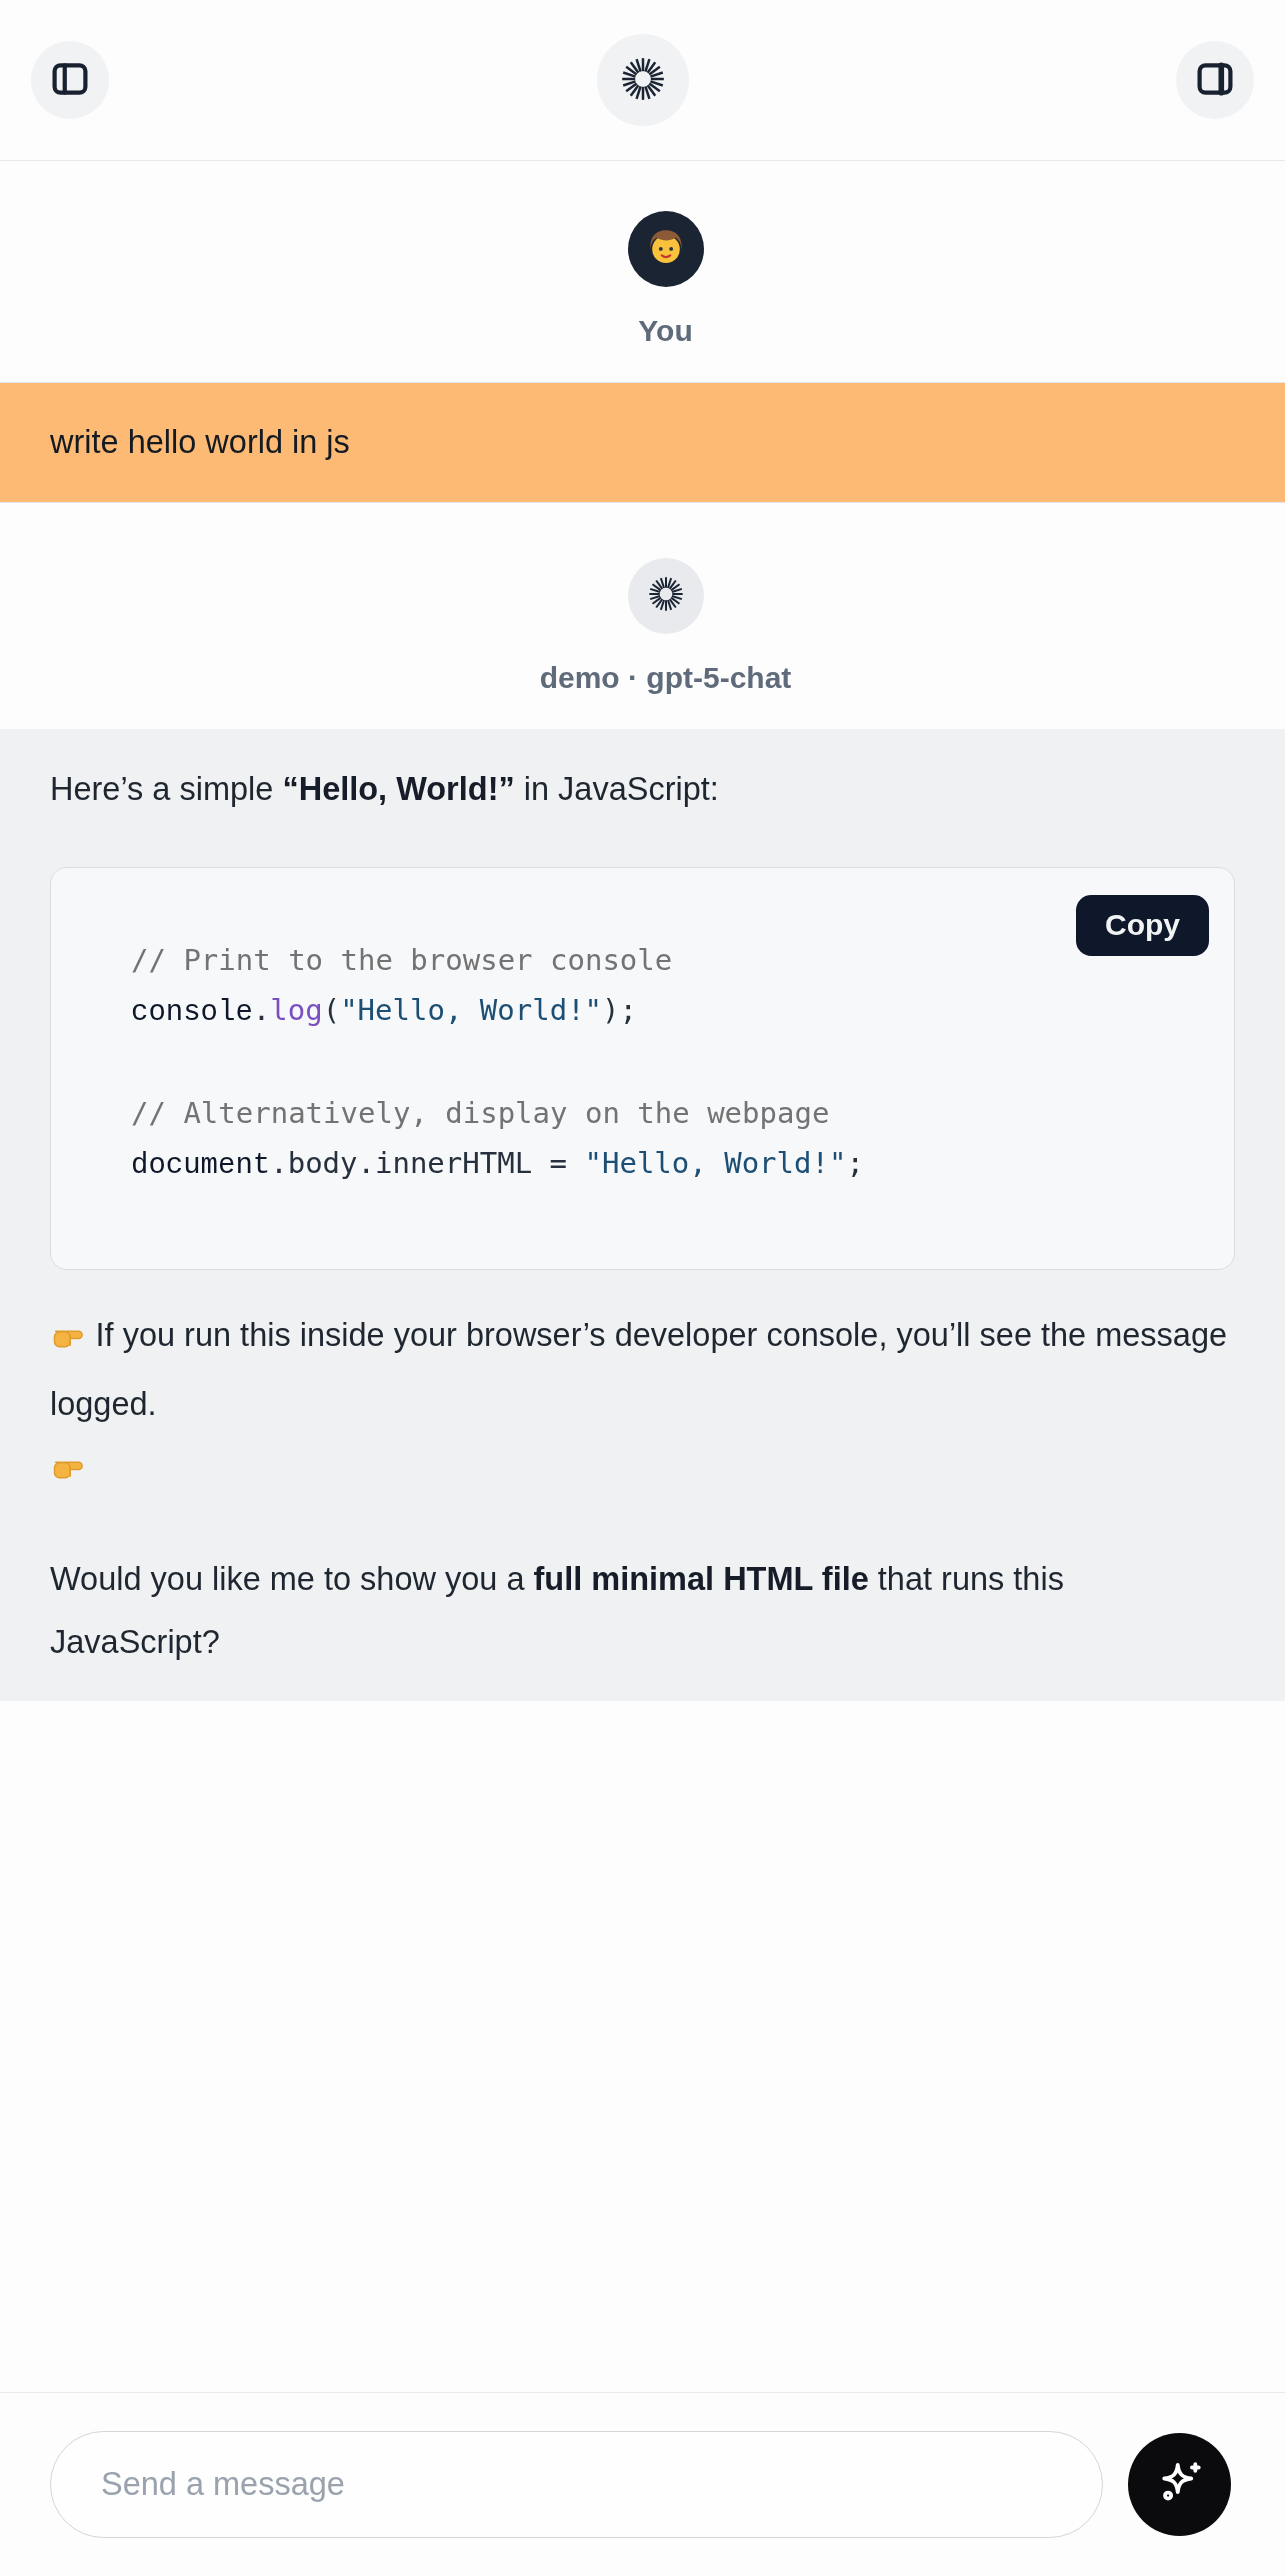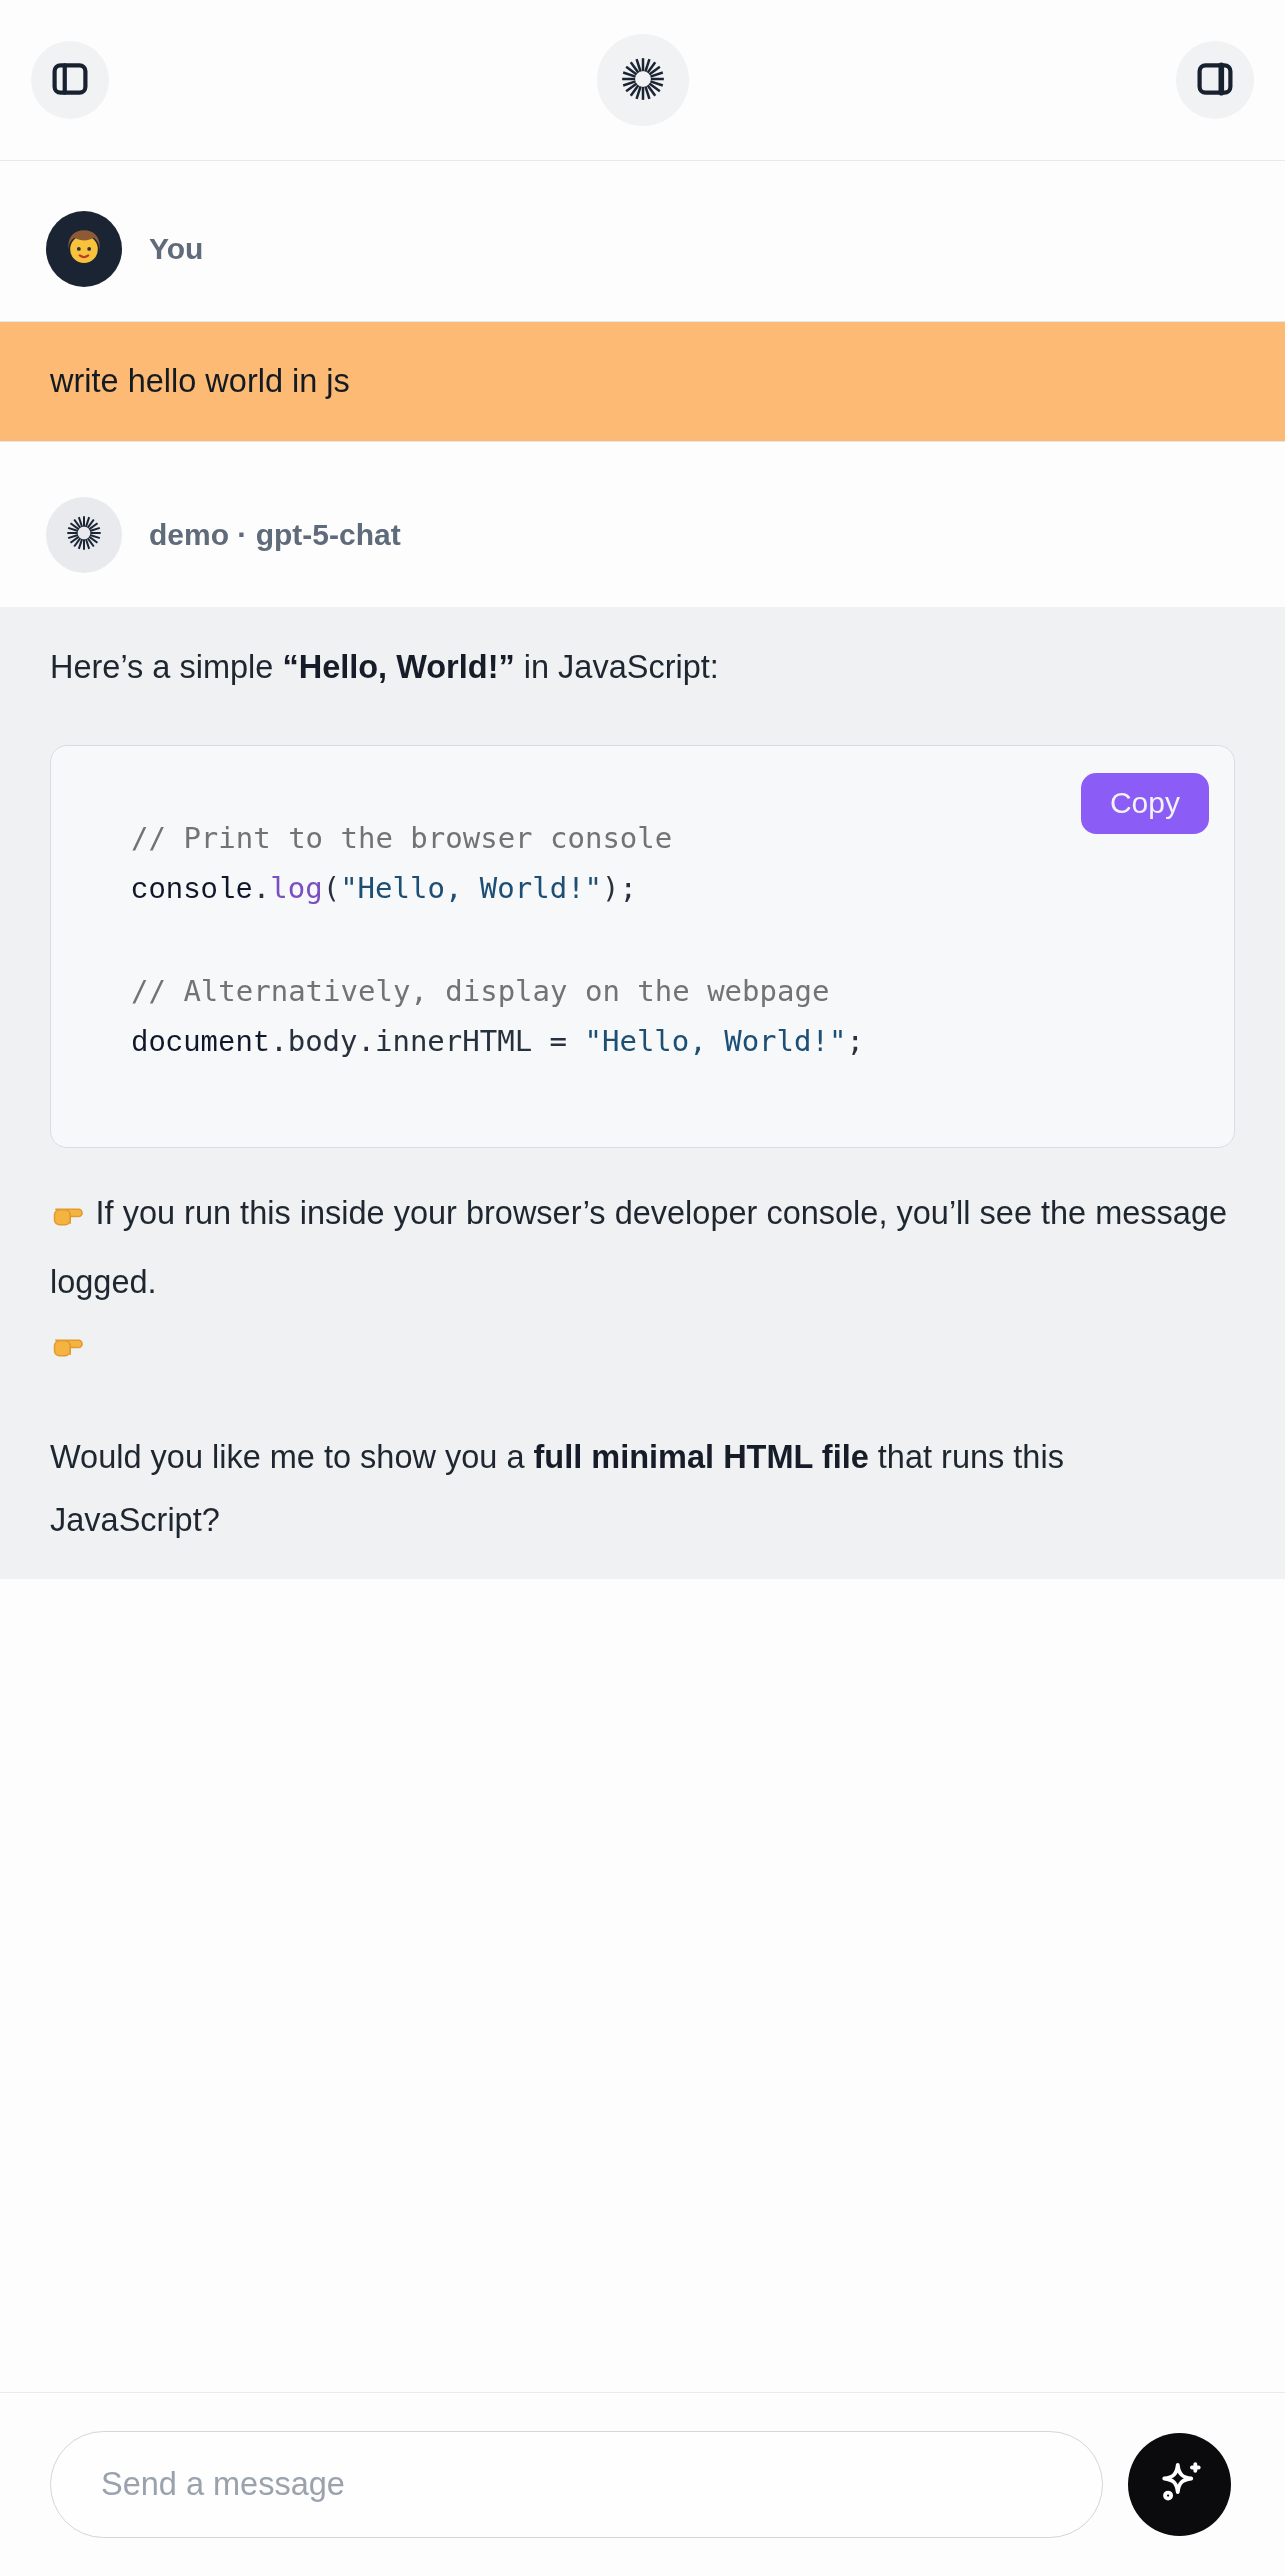--- a/index.html
+++ b/index.html
@@ -23,20 +23,21 @@
     width:78px; height:78px; border-radius:50%;
     background:#f1f2f4; border:none; cursor:pointer;
     display:flex; align-items:center; justify-content:center;
   }
   .iconbtn.big { width:92px; height:92px; }
   
   .chat { flex:1 1 auto; display:flex; flex-direction:column; overflow:hidden; }
   .msg-head {
     display:flex; align-items:center; gap:27px;
     margin:50px 0 34px 46px;
+    flex-direction:column;
   }
   .avatar {
     width:76px; height:76px; border-radius:50%;
     display:flex; align-items:center; justify-content:center;
     flex:0 0 76px;
   }
   .avatar.user { background:#1a2433; }
   .avatar.bot  { background:#e8eaee; }
   .sender { font-size:30px; font-weight:700; color:#5f6b7a; }
   .user-band {
@@ -58,24 +59,24 @@
   .code-card {
     position:relative;
     background:#f7f8fa;
     border:1.9px solid #d9dde3;
     border-radius:17px;
     margin-top:46px;
     padding:67px 46px 78px 80px;
   }
   .copy-btn {
     position:absolute; top:27px; right:25px;
-    background:#8b5cf6; color:#f2f3f5;
+    background:#0f172a; color:#f2f3f5;
     border:none; border-radius:15.3px;
     font-size:30px; font-family:"Liberation Sans", sans-serif;
-    padding:13.4px 29px; cursor:pointer;
+    padding:13.4px 29px; cursor:pointer;font-weight:bold;
   }
   pre.code {
     font-family:"DejaVu Sans Mono", monospace;
     font-size:29px; line-height:50px;
     white-space:pre; color:#27303d;
   }
   .tok-comment { color:#737373;text-align:center; }
   .tok-red     { color:#0f172a;font-family:Liberation Mono, monospace; }
   .tok-purple  { color:#7a4fc0; }
   .tok-string  { color:#1d4e74; }

